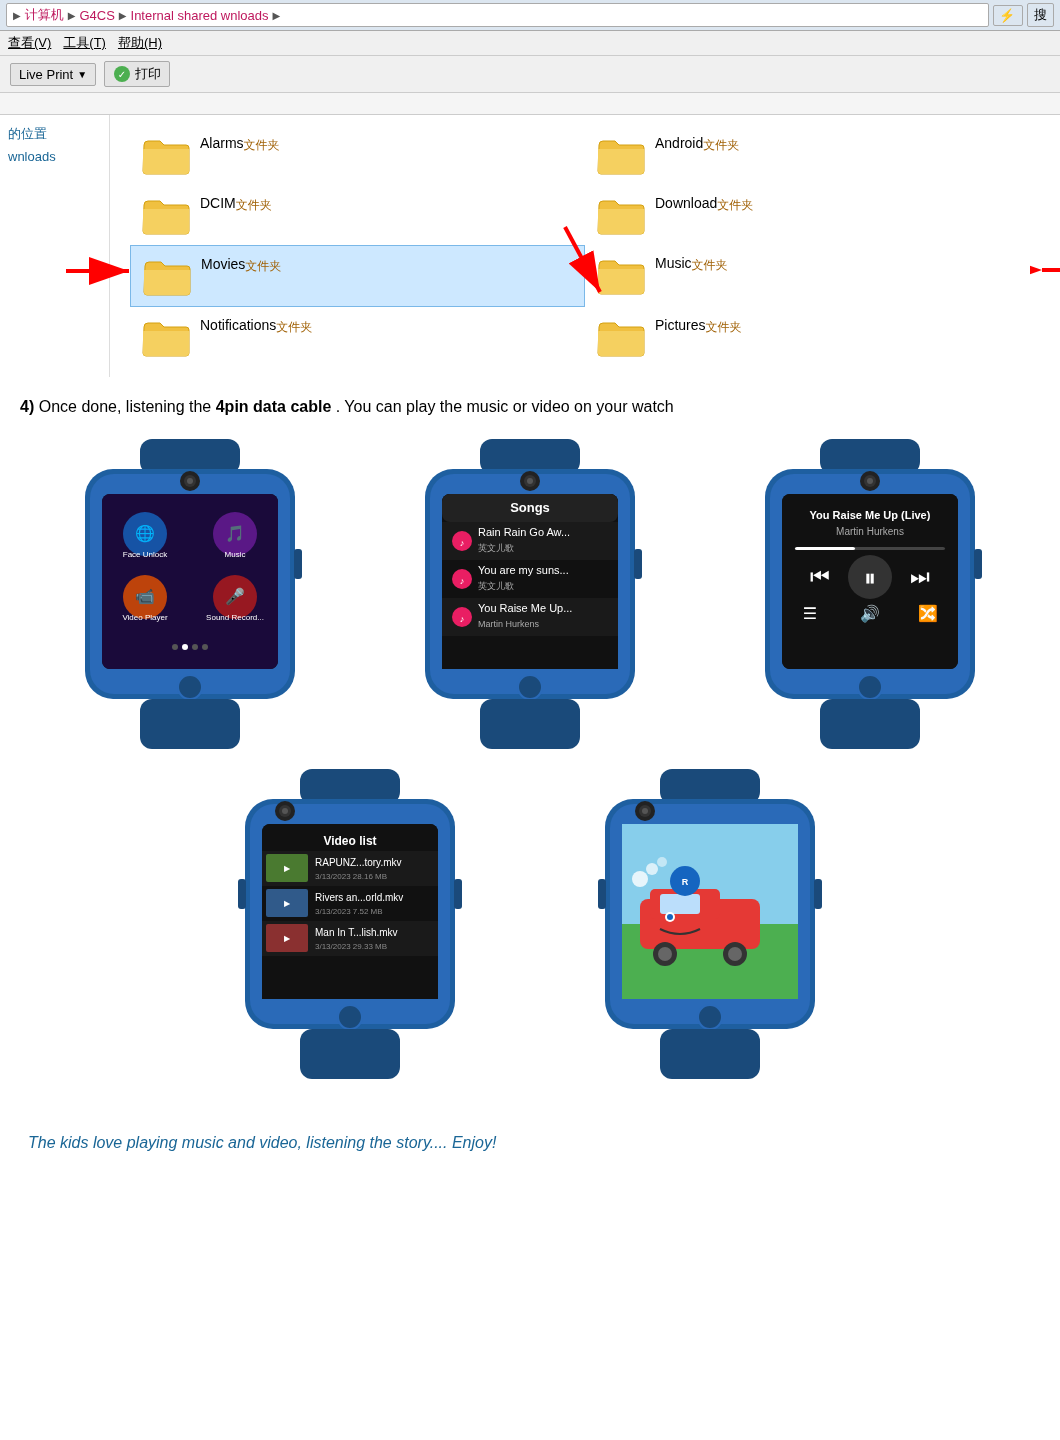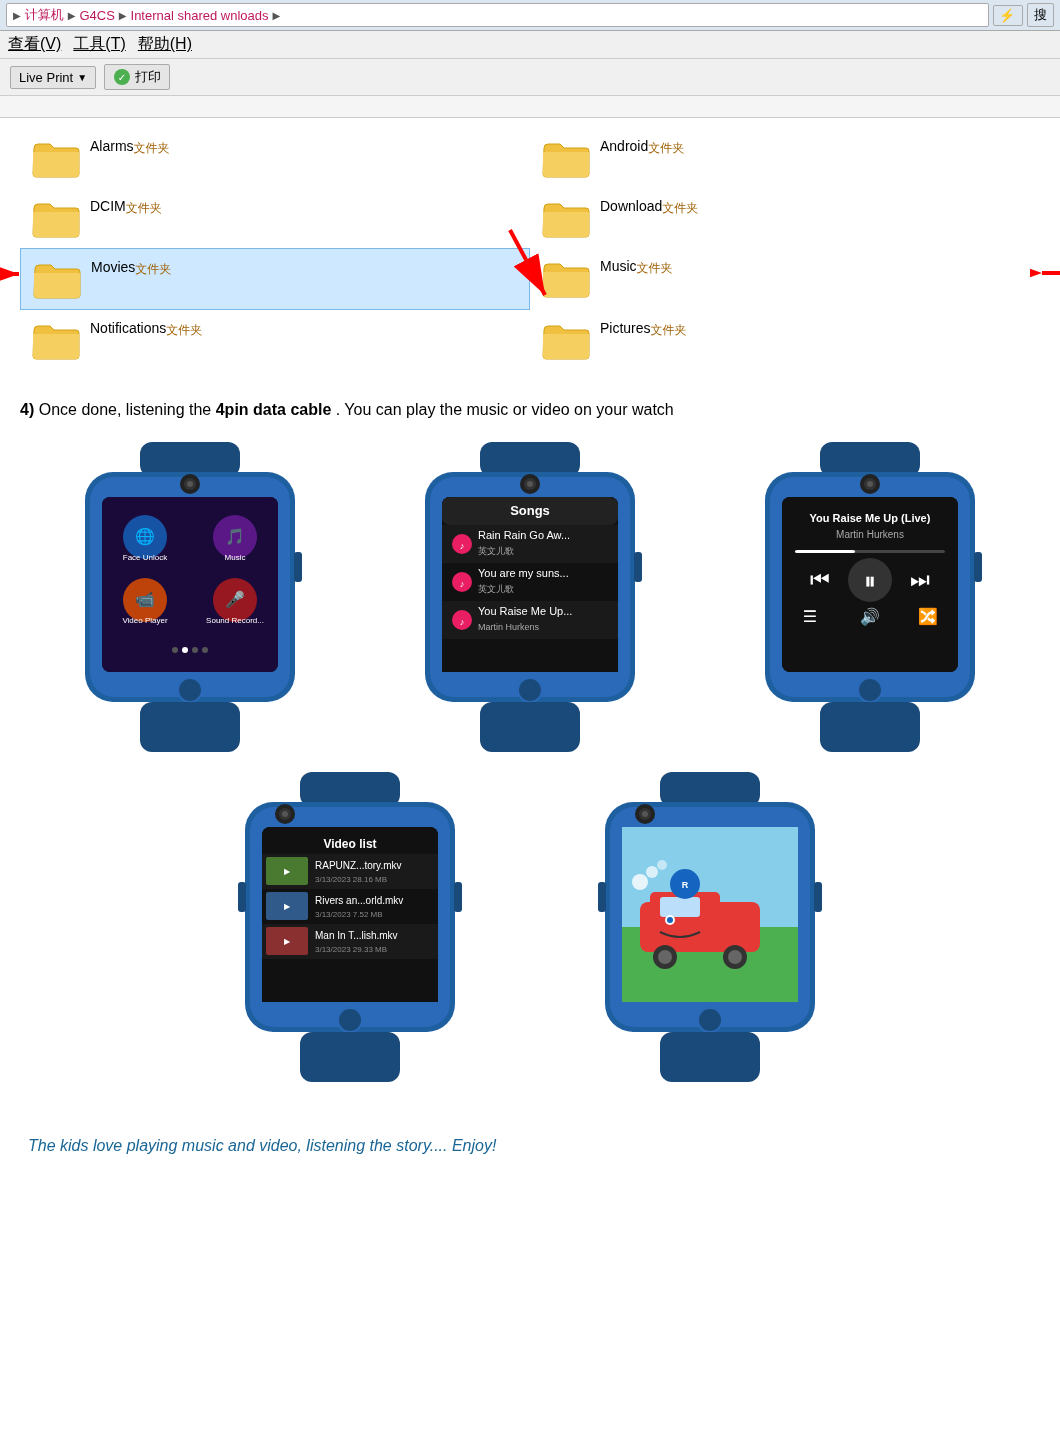--- a/index.html
+++ b/index.html
@@ -44,21 +44,21 @@
 
     
     .menu-bar {
       background: #f0f0f0;
       border-bottom: 1px solid #ccc;
       padding: 3px 8px;
       display: flex;
       gap: 12px;
     }
     .menu-item {
-      font-size: 16px;
+      font-size: 13px;
       color: #000;
       cursor: pointer;
       text-decoration: underline;
     }
 
     
     .toolbar {
       background: #f0f0f0;
       border-bottom: 1px solid #ccc;
       padding: 5px 10px;
@@ -210,20 +210,24 @@
       <text x="9" y="13" text-anchor="middle" fill="white" font-size="10">✓</text>
     </svg>
     <span>打印</span>
   </div>
 </div>
 
 <div class="addr-spacer"></div>
 
 <div class="explorer-content">
 
+  <div class="sidebar">
+    <div class="sidebar-item">的位置</div>
+    <div class="sidebar-item">wnloads</div>
+  </div>
 
   <div class="folder-grid">
 
     <div class="folder-item">
       <svg class="folder-svg" viewBox="0 0 48 40">
         <path d="M2 10 Q2 6 6 6 L18 6 L22 10 L44 10 Q47 10 47 13 L47 36 Q47 39 44 39 L4 39 Q1 39 1 36 Z" fill="#f0c040" stroke="#d4a010" stroke-width="1"></path>
         <path d="M1 14 L47 14 L47 36 Q47 39 44 39 L4 39 Q1 39 1 36 Z" fill="#f5d060"></path>
       </svg>
       <div class="folder-info">
         <span class="folder-name">Alarms</span>

